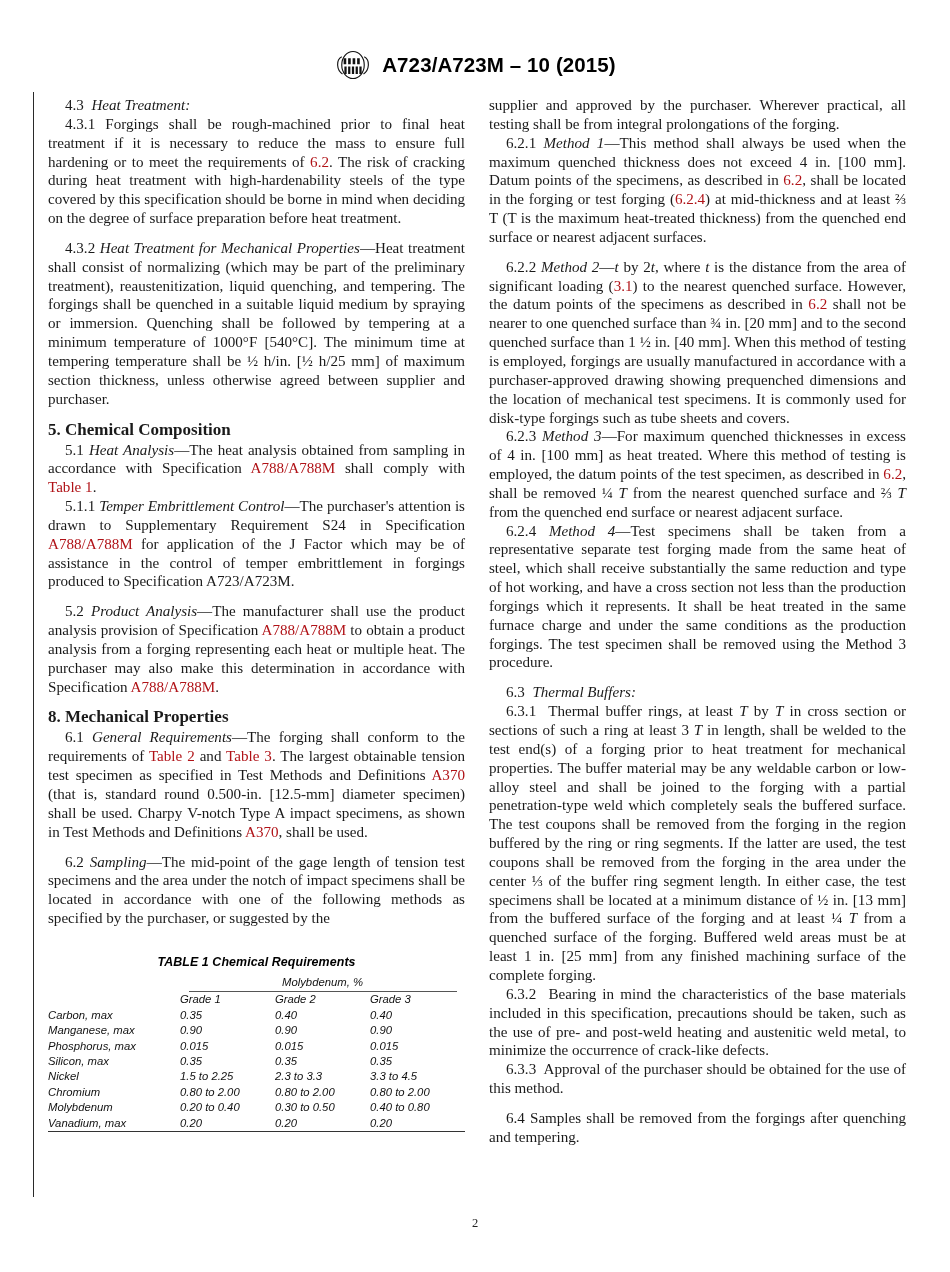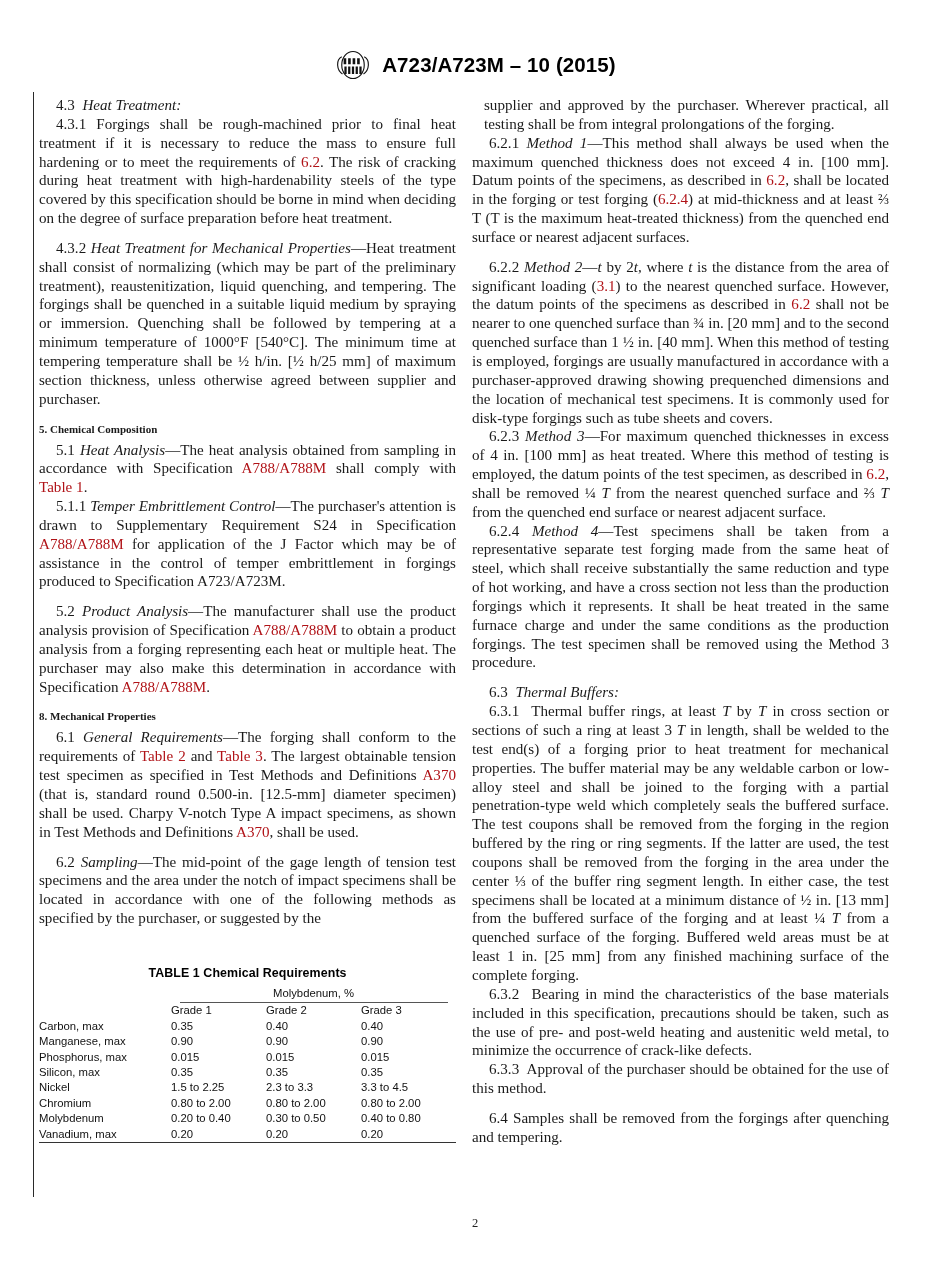--- a/index.html
+++ b/index.html
@@ -56,65 +56,66 @@
     font-weight: bold;
     font-size: 20.5px;
     letter-spacing: 0.1px;
     color: #000;
     white-space: nowrap;
   }
 
   
   #columns {
     position: absolute;
-    left: 39px;
+    left: 48px;
     top: 96px;
     width: 855px;
     display: flex;
-    gap: 16px;
+    gap: 24px;
   }
   .col {
     width: 417px;
     flex: 0 0 417px;
   }
 
   p.para {
     margin: 0 0 0 0;
     font-size: 15.1px;
     line-height: 18.85px;
     text-align: justify;
     text-justify: inter-word;
     text-indent: 17px;
     hyphens: none;
     -webkit-hyphens: none;
   }
-  p.para.noindent { text-indent: 0; margin-left: 12px; }
+  p.para.noindent { text-indent: 0; }
   p.gap-before { margin-top: 11px; }
 
   h2.section-head {
     margin: 11px 0 2px 0;
-    font-size: 11px;
+    font-size: 17px;
     line-height: 19px;
     font-weight: bold;
     text-indent: 0;
     text-align: left;
   }
 
   i, em { font-style: italic; }
   .ref {
     color: #b01217;
   }
   .frac {
     font-size: 0.98em;
   }
 
   
   #table-wrap {
-    margin-top: 38px;
+    margin-top: 27px;
     width: 417px;
+    font-style: italic;
   }
   #table-caption {
     font-family: "Liberation Sans", "DejaVu Sans", sans-serif;
     font-weight: bold;
     font-size: 12.4px;
     text-align: center;
     margin-bottom: 6px;
     color: #000;
     letter-spacing: 0.1px;
   }

